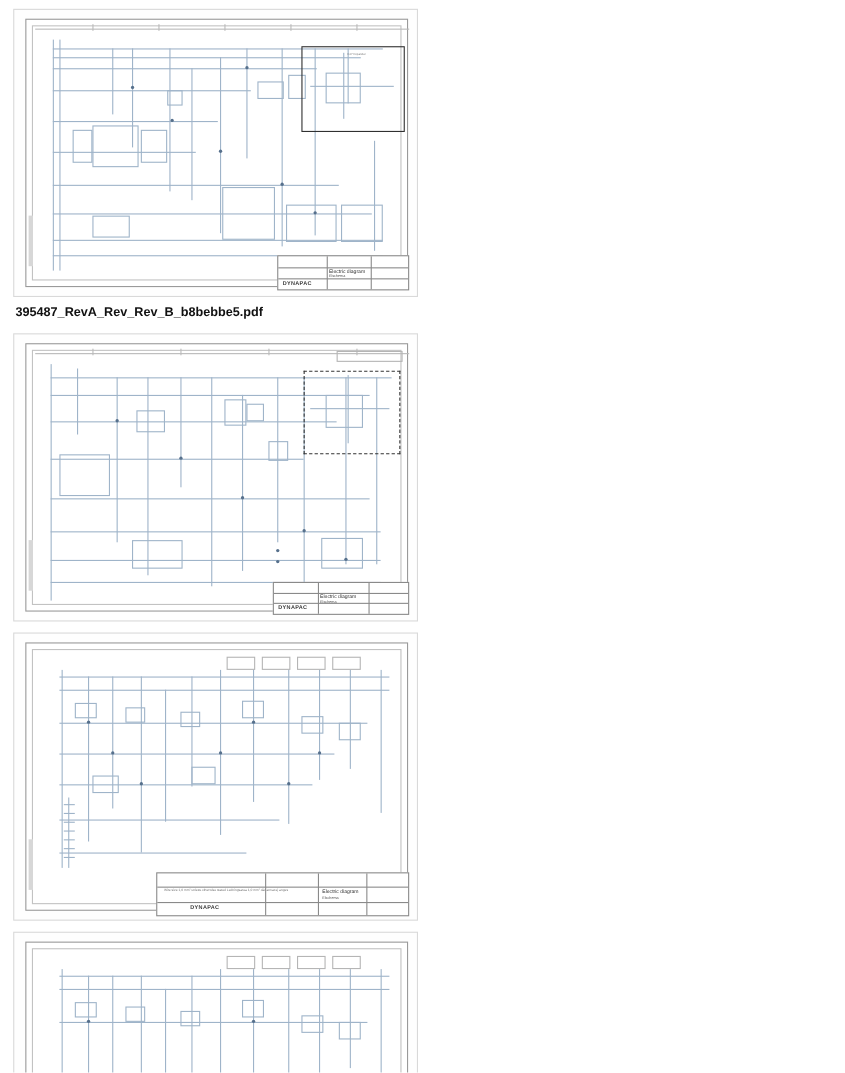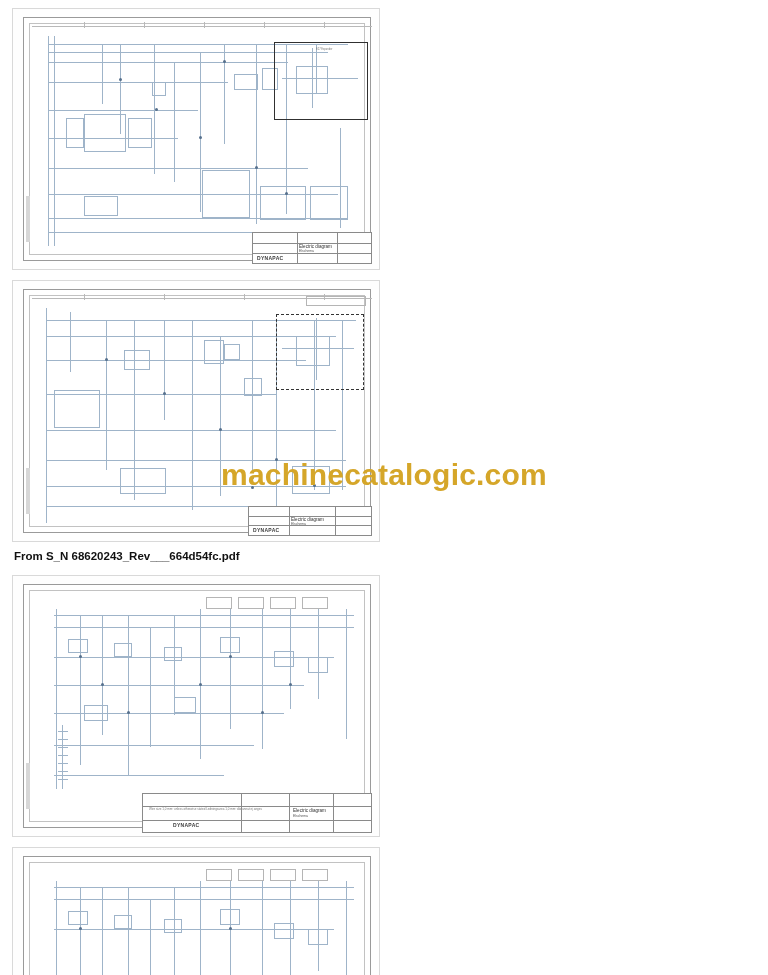--- a/index.html
+++ b/index.html
@@ -154,21 +154,20 @@
     color: #777;
     line-height: 1.25;
     white-space: nowrap;
   }
 </style>
 </head>
 <body>
 
 <div class="page">
 
-  <div class="watermark">machinecatalogic.com</div>
 
   <div class="grid">
 
     <div class="cell">
       <div class="thumb">
         <div class="sheet">
           <div class="sheet-inner"></div>
 
           <div class="ln h grey" style="left:8px;top:8px;width:340px;"></div>
           <div class="ln v grey" style="left:60px;top:4px;height:6px;"></div>
@@ -232,20 +231,21 @@
             <div class="tb-row" style="top:10px;"></div>
             <div class="tb-row" style="top:20px;"></div>
             <div class="tb-col" style="left:44px;"></div>
             <div class="tb-col" style="left:84px;"></div>
             <div class="brand" style="left:4px;top:22px;">DYNAPAC</div>
             <div class="tb-label big" style="left:46px;top:11px;">Electric diagram</div>
             <div class="tb-label" style="left:46px;top:16px;">Elschema</div>
           </div>
         </div>
       </div>
+      <div class="caption">395487_RevA_Rev_Rev_B_b8bebbe5.pdf</div>
     </div>
 
     <div class="cell">
       <div class="thumb">
         <div class="sheet">
           <div class="sheet-inner"></div>
 
           <div class="ln h grey" style="left:8px;top:8px;width:340px;"></div>
           <div class="ln v grey" style="left:60px;top:4px;height:6px;"></div>
           <div class="ln v grey" style="left:140px;top:4px;height:6px;"></div>
@@ -301,21 +301,20 @@
             <div class="tb-row" style="top:9px;"></div>
             <div class="tb-row" style="top:18px;"></div>
             <div class="tb-col" style="left:40px;"></div>
             <div class="tb-col" style="left:86px;"></div>
             <div class="brand" style="left:4px;top:20px;">DYNAPAC</div>
             <div class="tb-label big" style="left:42px;top:10px;">Electric diagram</div>
             <div class="tb-label" style="left:42px;top:15px;">Elschema</div>
           </div>
         </div>
       </div>
-      <div class="caption">From S_N 68620243_Rev___664d54fc.pdf</div>
     </div>
 
     <div class="cell">
       <div class="thumb">
         <div class="sheet">
           <div class="sheet-inner"></div>
 
           <div class="box grey" style="left:182px;top:12px;width:24px;height:10px;"></div>
           <div class="box grey" style="left:214px;top:12px;width:24px;height:10px;"></div>
           <div class="box grey" style="left:246px;top:12px;width:24px;height:10px;"></div>

